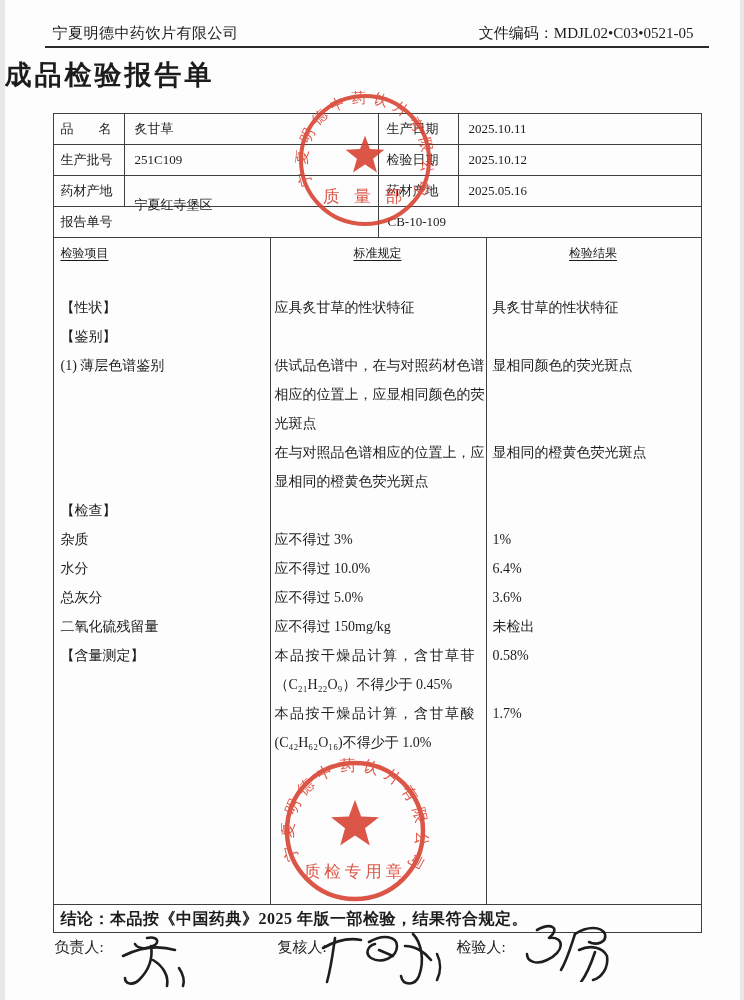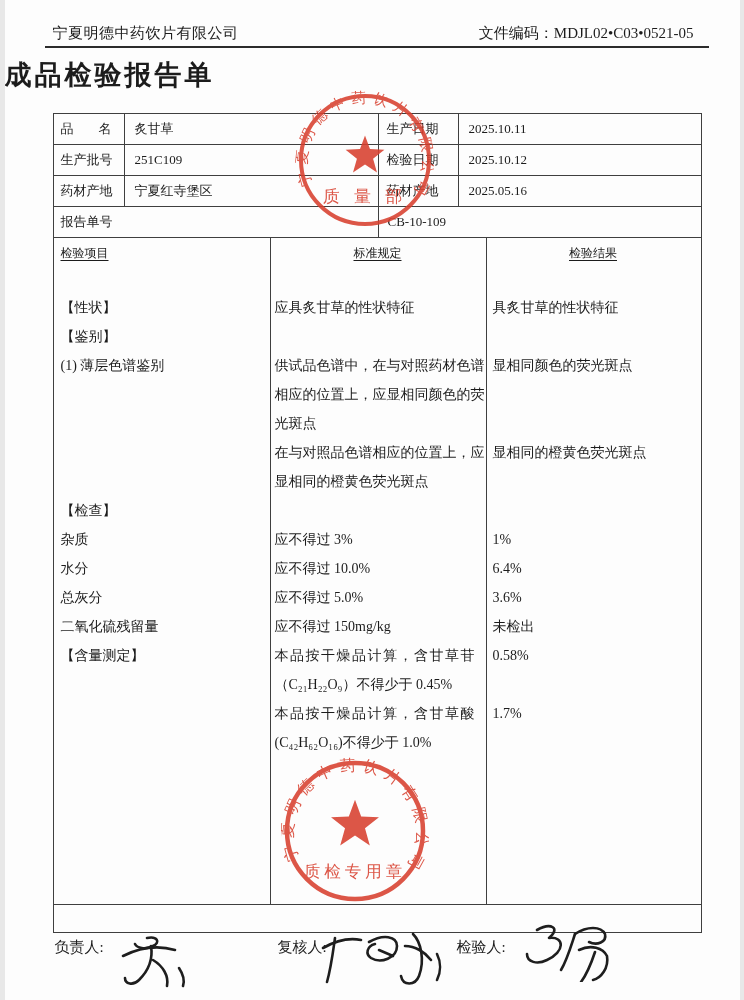--- a/index.html
+++ b/index.html
@@ -62,21 +62,21 @@
   <div class="cell" style="left:130px;top:113px">炙甘草</div>
   <div class="cell" style="left:382px;top:113px">生产日期</div>
   <div class="cell" style="left:464px;top:113px">2025.10.11</div>
 
   <div class="cell" style="left:56px;top:144px">生产批号</div>
   <div class="cell" style="left:130px;top:144px">251C109</div>
   <div class="cell" style="left:382px;top:144px">检验日期</div>
   <div class="cell" style="left:464px;top:144px">2025.10.12</div>
 
   <div class="cell" style="left:56px;top:175px">药材产地</div>
-  <div class="cell" style="left:130px;top:175px">宁夏红寺堡区</div>
+  <div class="cell" style="left:130px;top:189px">宁夏红寺堡区</div>
   <div class="cell" style="left:382px;top:175px">药材产地</div>
   <div class="cell" style="left:464px;top:175px">2025.05.16</div>
 
   <div class="cell" style="left:56px;top:206px">报告单号</div>
   <div class="cell" style="left:383px;top:206px">CB-10-109</div>
 
   <div class="thead" style="left:56px;top:241px">检验项目</div>
   <div class="thead" style="left:481px;top:241px;width:215px;text-align:center">检验结果</div>
   <div class="thead" style="left:265px;top:241px;width:216px;text-align:center">标准规定</div>
 
@@ -154,20 +154,21 @@
       <span class="c1"></span>
       <span class="c2 sp">本品按干燥品计算，含甘草酸</span>
       <span class="c3">1.7%</span>
     </div>
   <div class="bl" style="top:731px">
       <span class="c1"></span>
       <span class="c2">(C₄₂H₆₂O₁₆)不得少于 1.0%</span>
       <span class="c3"></span>
     </div>
 
+  <div class="abs conclusion">结论：本品按《中国药典》2025 年版一部检验，结果符合规定。</div>
 
   <div class="abs signer" style="left:50px">负责人:</div>
   <div class="abs signer" style="left:273px">复核人:</div>
   <div class="abs signer" style="left:452px">检验人:</div>
 
   <svg class="abs sig" style="left:112px;top:934px" width="90" height="60" viewBox="0 0 90 60">
     <path d="M30,4 C40,2 44,8 36,12 C28,16 20,14 18,10"></path>
     <path d="M6,22 C26,12 44,12 58,16"></path>
     <path d="M34,12 C36,24 32,36 22,46 C16,52 8,50 8,44"></path>
     <path d="M36,26 C46,32 52,42 50,52"></path>

